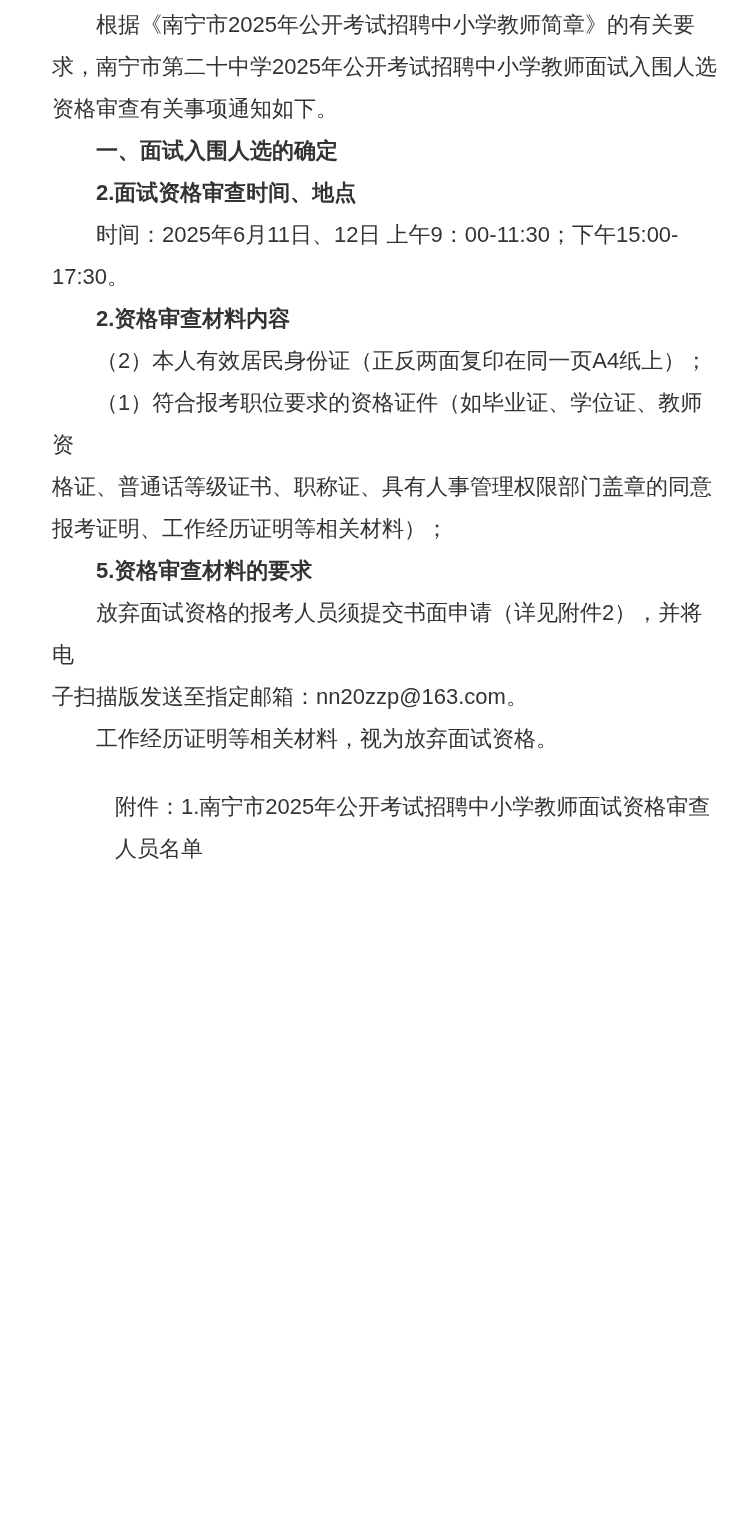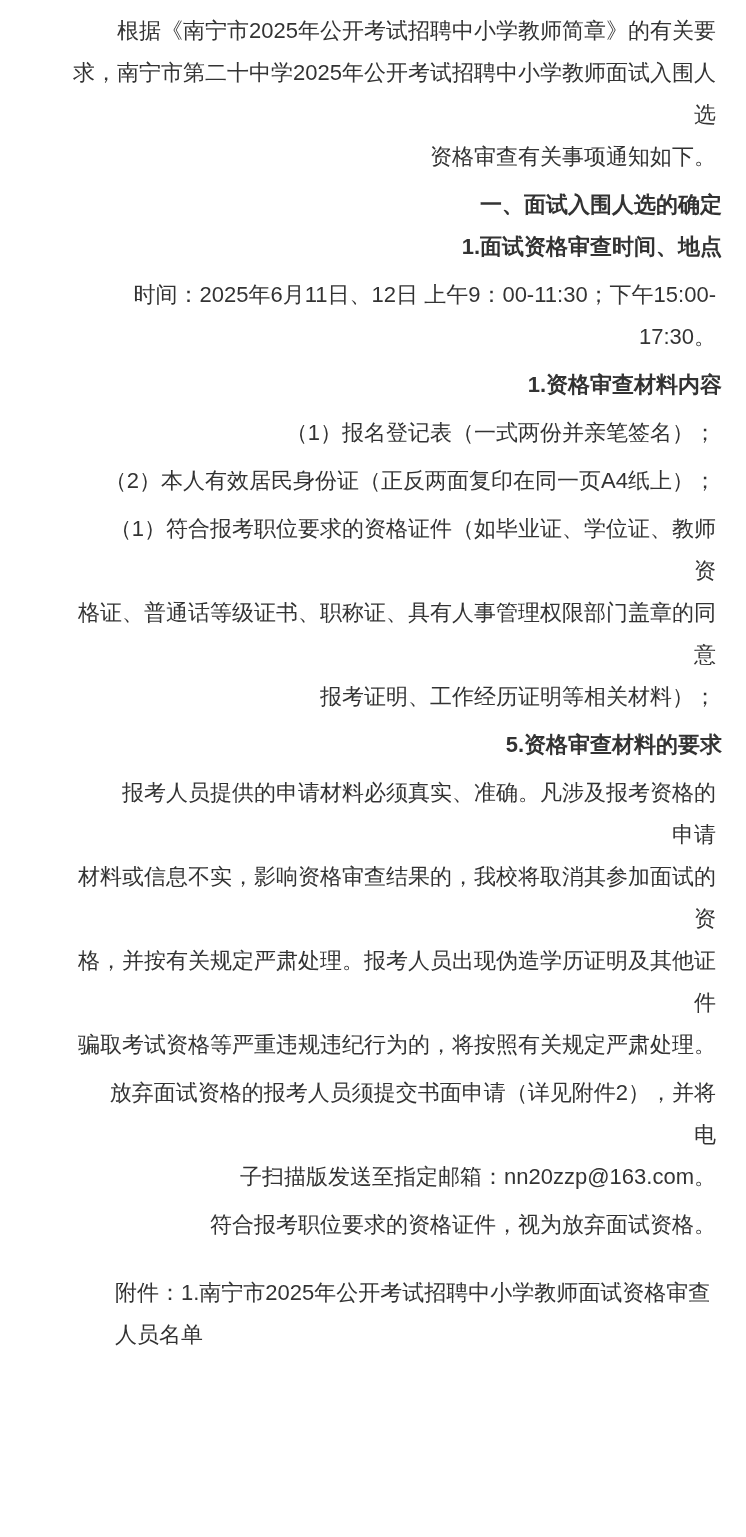--- a/index.html
+++ b/index.html
@@ -10,67 +10,60 @@
     padding: 4px 24px 0 52px;
     background: #ffffff;
     color: #333333;
     font-family: "Liberation Sans", "DejaVu Sans", sans-serif;
     font-size: 22px;
     line-height: 42px;
     text-align: left;
     overflow: hidden;
   }
   .para {
-    margin: 6px;
+    margin: 0;
     text-indent: 2em;
     white-space: pre-line;
-    text-align: right;
   }
   .heading {
     margin: 0;
     text-indent: 2em;
     white-space: pre-line;
     font-weight: 700;
-    text-align: right;
   }
   .para b { font-weight: 700; }
   .attach-1 {
     margin: 26px 0 0 63px;
     text-indent: 0;
     white-space: pre-line;
   }
 </style>
 </head>
 <body>
 
 <div class="page" style="background: rgb(255, 255, 255); color: rgb(51, 51, 51);">
 
   <p class="para">根据《南宁市2025年公开考试招聘中小学教师简章》的有关要
 求，南宁市第二十中学2025年公开考试招聘中小学教师面试入围人选
 资格审查有关事项通知如下。</p>
 
   <p class="heading">一、面试入围人选的确定</p>
 
 
-  <p class="heading">1.面试资格审查时间、地点</p>
+  <p class="heading">2.面试资格审查时间、地点</p>
   <p class="para">时间：2025年6月11日、12日 上午9：00-11:30；下午15:00-
 17:30。</p>
 
-  <p class="heading">1.资格审查材料内容</p>
-  <p class="para">（1）报名登记表（一式两份并亲笔签名）；</p>
+  <p class="heading">2.资格审查材料内容</p>
   <p class="para">（2）本人有效居民身份证（正反两面复印在同一页A4纸上）；</p>
   <p class="para">（1）符合报考职位要求的资格证件（如毕业证、学位证、教师资
 格证、普通话等级证书、职称证、具有人事管理权限部门盖章的同意
 报考证明、工作经历证明等相关材料）；</p>
 
   <p class="heading">5.资格审查材料的要求</p>
-  <p class="para">报考人员提供的申请材料必须真实、准确。凡涉及报考资格的申请
-材料或信息不实，影响资格审查结果的，我校将取消其参加面试的资
-格，并按有关规定严肃处理。报考人员出现伪造学历证明及其他证件
-骗取考试资格等严重违规违纪行为的，将按照有关规定严肃处理。</p>
   <p class="para">放弃面试资格的报考人员须提交书面申请（详见附件2），并将电
 子扫描版发送至指定邮箱：nn20zzp@163.com。</p>
-  <p class="para">符合报考职位要求的资格证件，视为放弃面试资格。</p>
+  <p class="para">工作经历证明等相关材料，视为放弃面试资格。</p>
 
   <p class="attach-1">附件：1.南宁市2025年公开考试招聘中小学教师面试资格审查
 人员名单</p>
 
 </div>
 
 </body></html>

